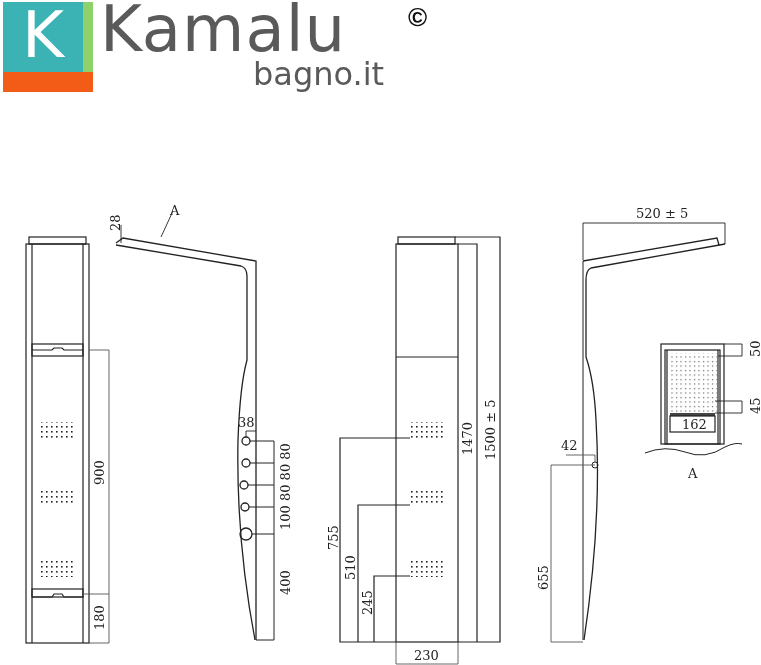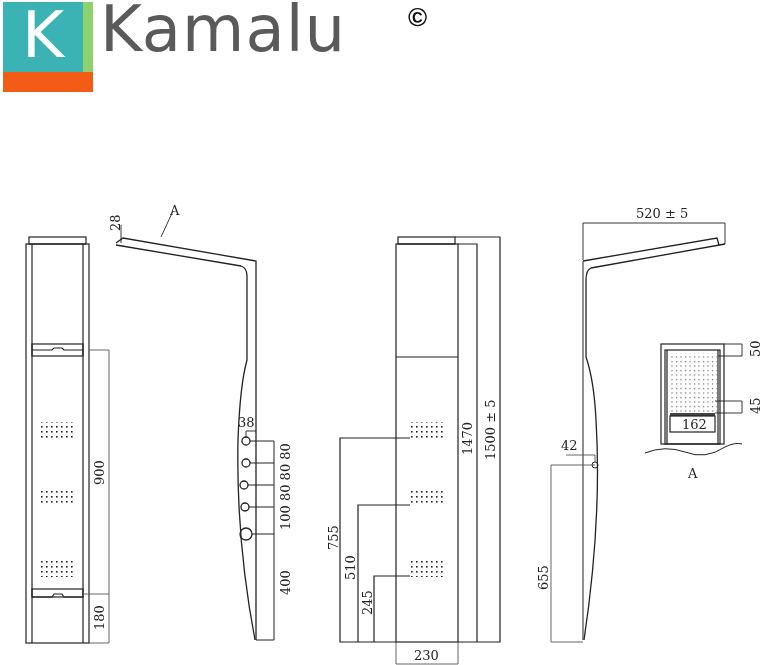--- a/index.html
+++ b/index.html
@@ -17,20 +17,21 @@
   </style>
 </head>
 <body>
 
 <div class="logo">
   <div class="logo-box"></div>
   <div class="logo-green"></div>
   <div class="logo-orange"></div>
   <div class="logo-k">K</div>
   <div class="brand">Kamalu</div>
+  <div class="sub">bagno.it</div>
   <div class="copy">©</div>
 </div>
 
 <svg class="drawing" width="761" height="665" viewBox="0 0 761 665" xmlns="http://www.w3.org/2000/svg">
   <defs>
     <pattern id="dots" x="0" y="0" width="5" height="5" patternUnits="userSpaceOnUse">
       <rect x="1" y="1" width="1.6" height="1.6" fill="#222"></rect>
     </pattern>
     <pattern id="dotsfine" x="0" y="0" width="4.5" height="4.5" patternUnits="userSpaceOnUse">
       <rect x="1" y="1" width="1.1" height="1.1" fill="#444"></rect>

